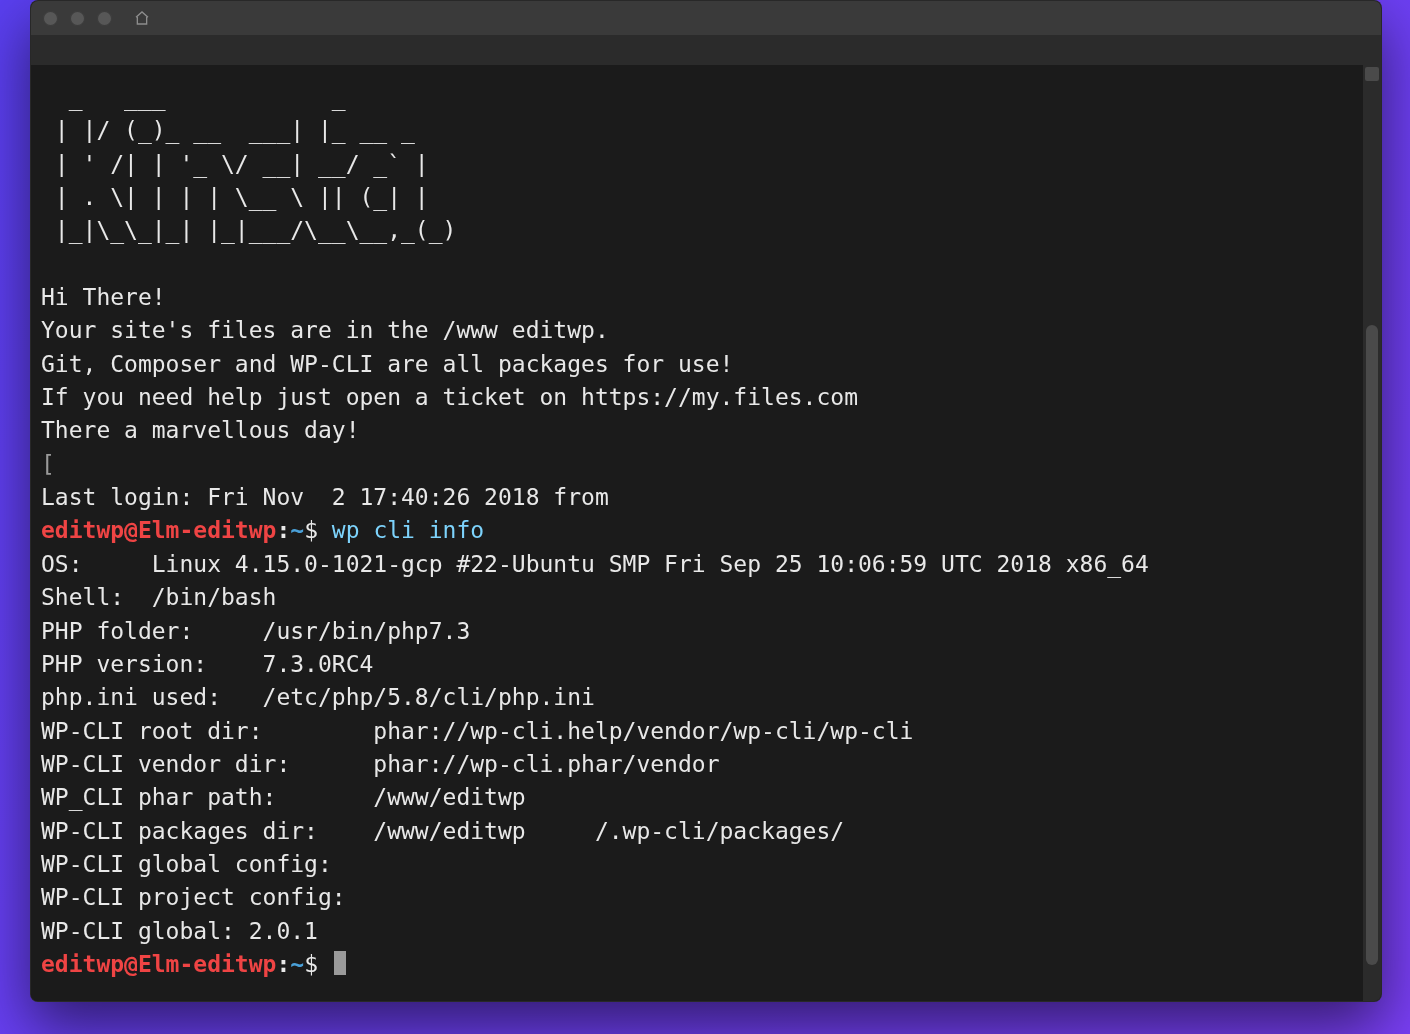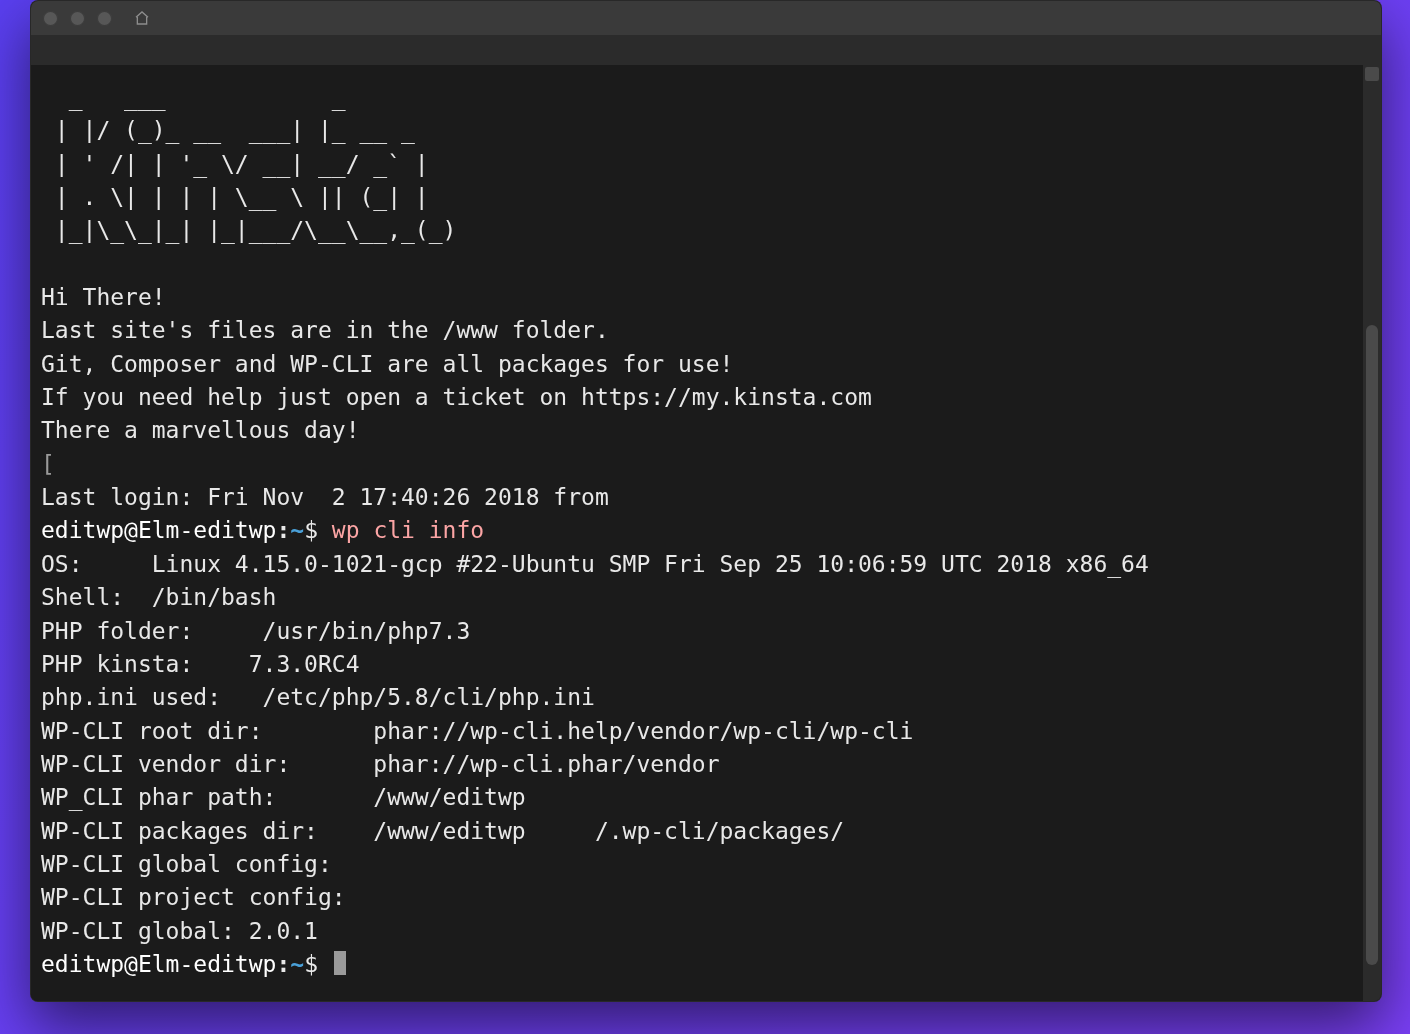--- a/index.html
+++ b/index.html
@@ -86,25 +86,25 @@
   }
   .scroll-top-marker {
     position: absolute;
     left: 2px;
     right: 2px;
     top: 2px;
     height: 14px;
     background: #4a4a4a;
     border-radius: 2px;
   }
-  .prompt-user { color: #ffffff; font-weight: normal; }
+  .prompt-user { color: #ef4444; font-weight: bold; }
   .prompt-colon { color: #e8e8e8; font-weight: bold; }
   .prompt-path { color: #4aa0d8; font-weight: bold; }
   .prompt-dollar { color: #e8e8e8; }
-  .cmd-text { color: #fca5a5; text-align: right; }
+  .cmd-text { color: #7dd3fc; text-align: right; }
   .cursor-block {
     display: inline-block;
     width: 12px;
     height: 24px;
     background: #9a9a9a;
     vertical-align: -3px;
     margin-left: 2px;
   }
   .dim { color: #9a9a9a; }
 </style>
@@ -129,31 +129,31 @@
 
   <div class="body-row">
 
     <div class="terminal-area"><span>  _   ___            _
  | |/ (_)_ __  ___| |_ __ _
  | ' /| | '_ \/ __| __/ _` |
  | . \| | | | \__ \ || (_| |
  |_|\_\_|_| |_|___/\__\__,_(_)</span>
 
 <span>Hi There!</span>
-<span>Last site's files are in the /www folder.</span>
+<span>Your site's files are in the /www editwp.</span>
 <span>Git, Composer and WP-CLI are all packages for use!</span>
-<span>If you need help just open a ticket on https://my.kinsta.com</span>
+<span>If you need help just open a ticket on https://my.files.com</span>
 <span>There a marvellous day!</span>
 <span class="dim">[</span>
 <span>Last login: Fri Nov  2 17:40:26 2018 from</span>
 <span class="prompt-user">editwp@Elm-editwp</span><span class="prompt-colon">:</span><span class="prompt-path">~</span><span class="prompt-dollar">$</span> <span class="cmd-text">wp cli info</span>
 <span>OS:     Linux 4.15.0-1021-gcp #22-Ubuntu SMP Fri Sep 25 10:06:59 UTC 2018 x86_64</span>
 <span>Shell:  /bin/bash</span>
 <span>PHP folder:     /usr/bin/php7.3</span>
-<span>PHP kinsta:    7.3.0RC4</span>
+<span>PHP version:    7.3.0RC4</span>
 <span>php.ini used:   /etc/php/5.8/cli/php.ini</span>
 <span>WP-CLI root dir:        phar://wp-cli.help/vendor/wp-cli/wp-cli</span>
 <span>WP-CLI vendor dir:      phar://wp-cli.phar/vendor</span>
 <span>WP_CLI phar path:       /www/editwp</span>
 <span>WP-CLI packages dir:    /www/editwp     /.wp-cli/packages/</span>
 <span>WP-CLI global config:</span>
 <span>WP-CLI project config:</span>
 <span>WP-CLI global: 2.0.1</span>
 <span class="prompt-user">editwp@Elm-editwp</span><span class="prompt-colon">:</span><span class="prompt-path">~</span><span class="prompt-dollar">$</span> <span class="cursor-block"></span></div>
 

